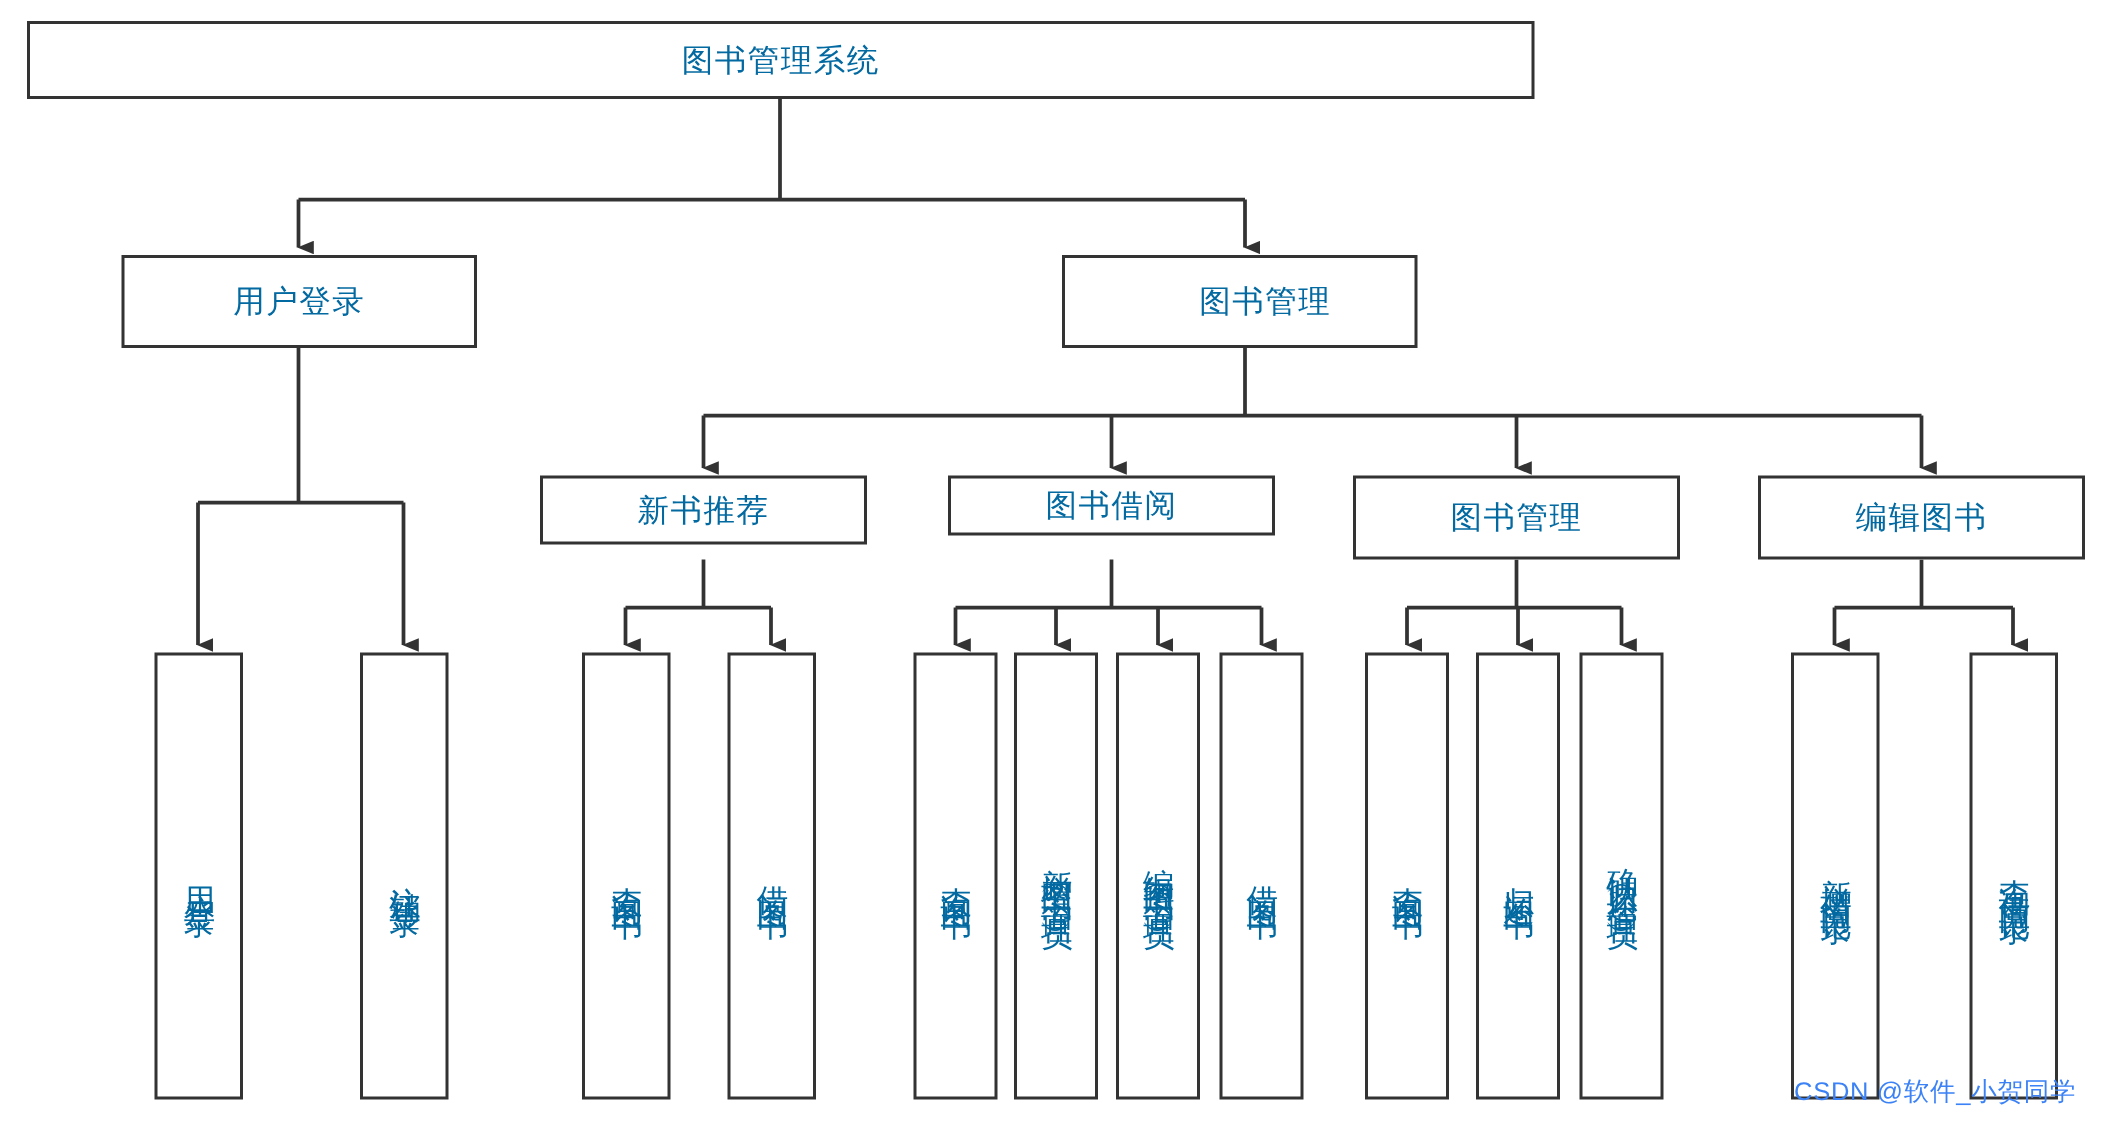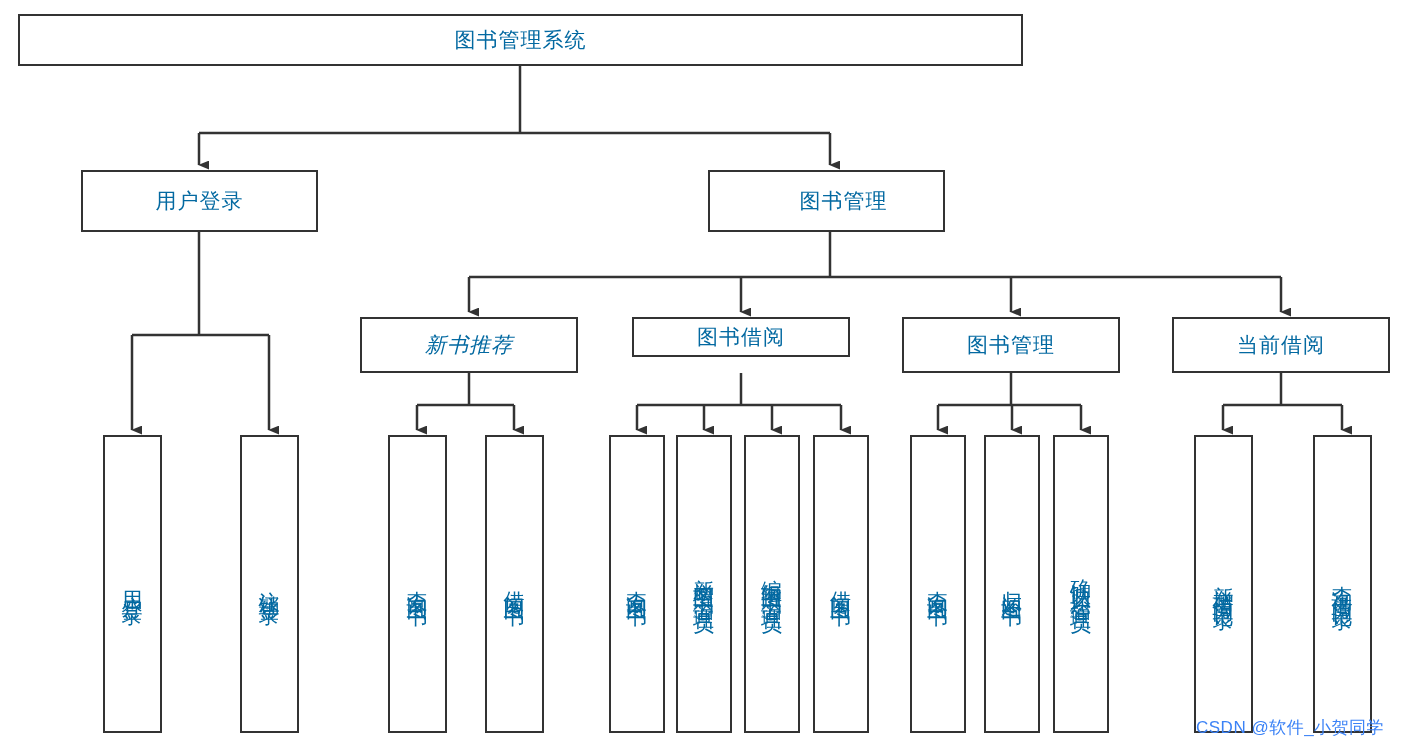--- a/index.html
+++ b/index.html
@@ -117,31 +117,31 @@
     <span>图书管理系统</span>
   </div>
 
   <div class="node horiz" style="left:81px; top:170px; width:237px; height:62px;">
     <span>用户登录</span>
   </div>
   <div class="node horiz" style="left:708px; top:170px; width:237px; height:62px;padding-left:34px;">
     <span>图书管理</span>
   </div>
 
-  <div class="node horiz" style="left:360px; top:317px; width:218px; height:56px;font-style:italic;">
+  <div class="node horiz" style="left:360px; top:317px; width:218px; height:46px;">
     <span>新书推荐</span>
   </div>
   <div class="node horiz" style="left:632px; top:317px; width:218px; height:40px;">
     <span>图书借阅</span>
   </div>
   <div class="node horiz" style="left:902px; top:317px; width:218px; height:56px;">
     <span>图书管理</span>
   </div>
   <div class="node horiz" style="left:1172px; top:317px; width:218px; height:56px;">
-    <span>当前借阅</span>
+    <span>编辑图书</span>
   </div>
 
   <div class="node leaf" style="left:103px; top:435px; width:59px; height:298px;">
     <span class="vtext">用户登录</span>
   </div>
   <div class="node leaf" style="left:240px; top:435px; width:59px; height:298px;">
     <span class="vtext">注销登录</span>
   </div>
 
   <div class="node leaf" style="left:388px; top:435px; width:59px; height:298px;">

